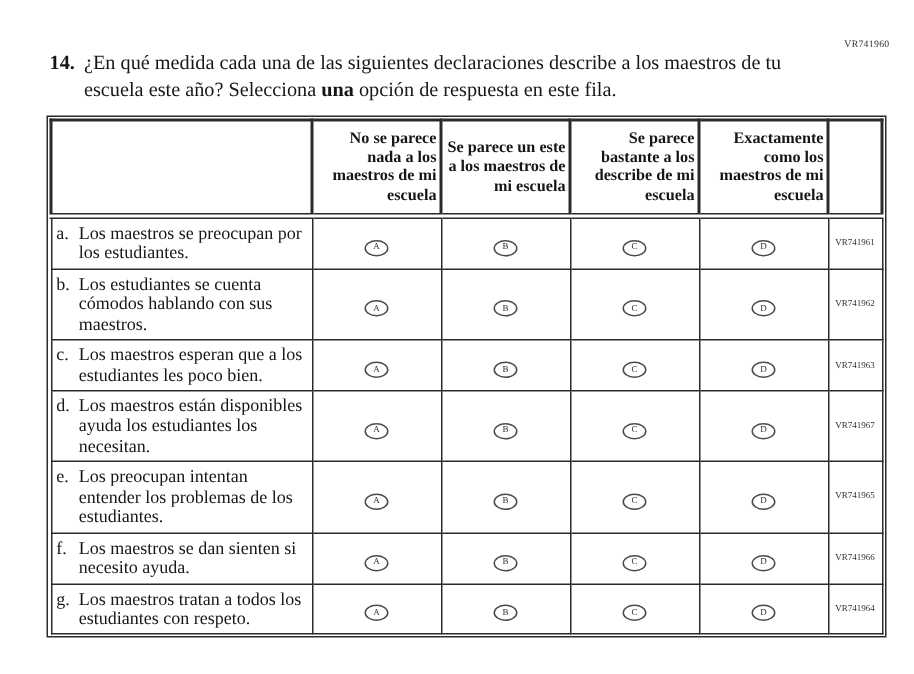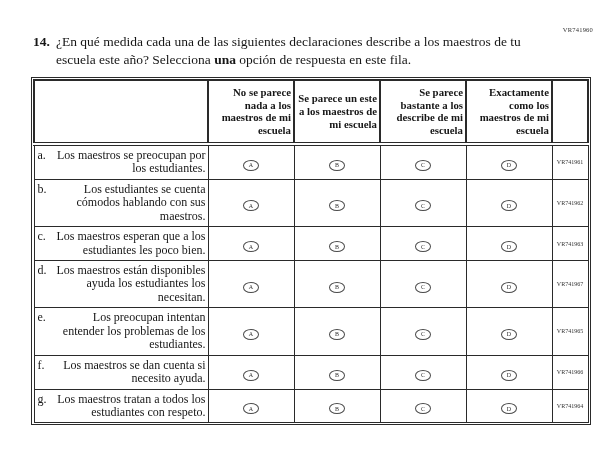--- a/index.html
+++ b/index.html
@@ -29,21 +29,21 @@
   col.c-vr{width:36px;}
   th{
     border:2px solid #2a2a2a;border-bottom:4px double #2a2a2a;
     font-size:10.8px;font-weight:bold;line-height:1.18;
     text-align:right;vertical-align:middle;padding:5px 2px;
   }
   td{border:1px solid #2a2a2a;}
   td.label{font-size:12px;line-height:1.12;padding:3px 2px 3px 3px;vertical-align:middle;}
   .lbl{display:flex;}
   .letter{width:15px;flex:none;}
-  .ltext{flex:1;text-align:right;}
+  .ltext{flex:1;}
   td.ans{text-align:center;vertical-align:middle;}
   .bubble{
     display:inline-flex;width:14px;height:9px;
     border:1px solid #4a4a4a;border-radius:50%;
     align-items:center;justify-content:center;background:#fff;
   }
   .bubble span{font-size:6px;line-height:1;color:#333;}
   td.vr{font-size:6px;color:#333;text-align:center;vertical-align:middle;padding:0 1px;}
 </style>
 </head>
@@ -181,21 +181,21 @@
               </span></td>
           <td class="ans"><span class="bubble">
                 <span>D</span>
               </span></td>
           <td class="vr">VR741965</td>
         </tr>
         <tr>
           <td class="label">
               <div class="lbl">
                 <span class="letter">f.</span>
-                <span class="ltext">Los maestros se dan cuenta si necesito ayuda.</span>
+                <span class="ltext">Los maestros se dan sienten si necesito ayuda.</span>
               </div>
             </td>
           <td class="ans"><span class="bubble">
                 <span>A</span>
               </span></td>
           <td class="ans"><span class="bubble">
                 <span>B</span>
               </span></td>
           <td class="ans"><span class="bubble">
                 <span>C</span>

